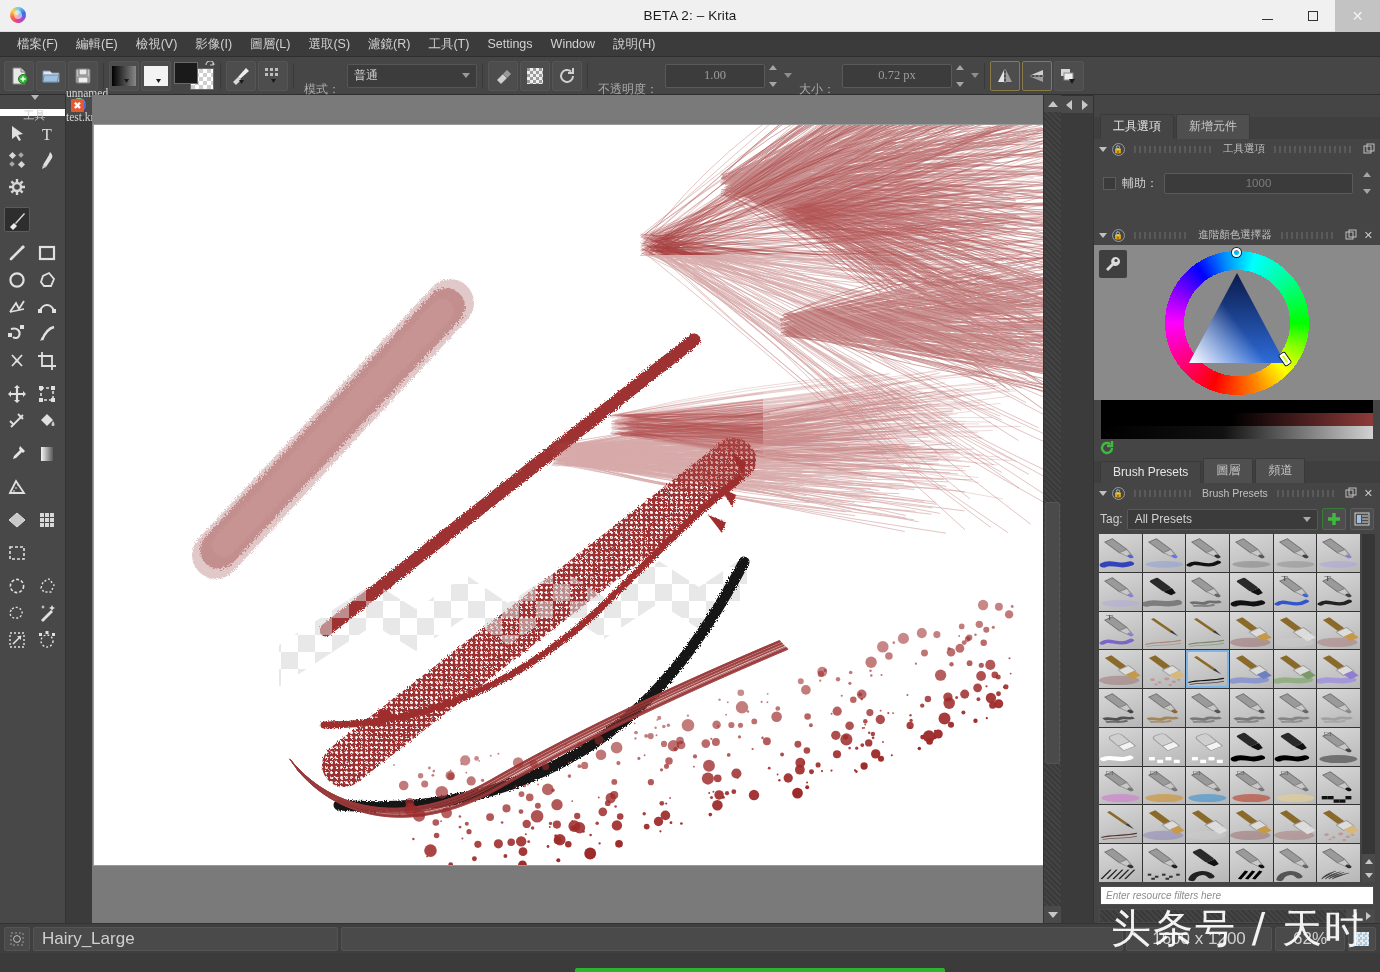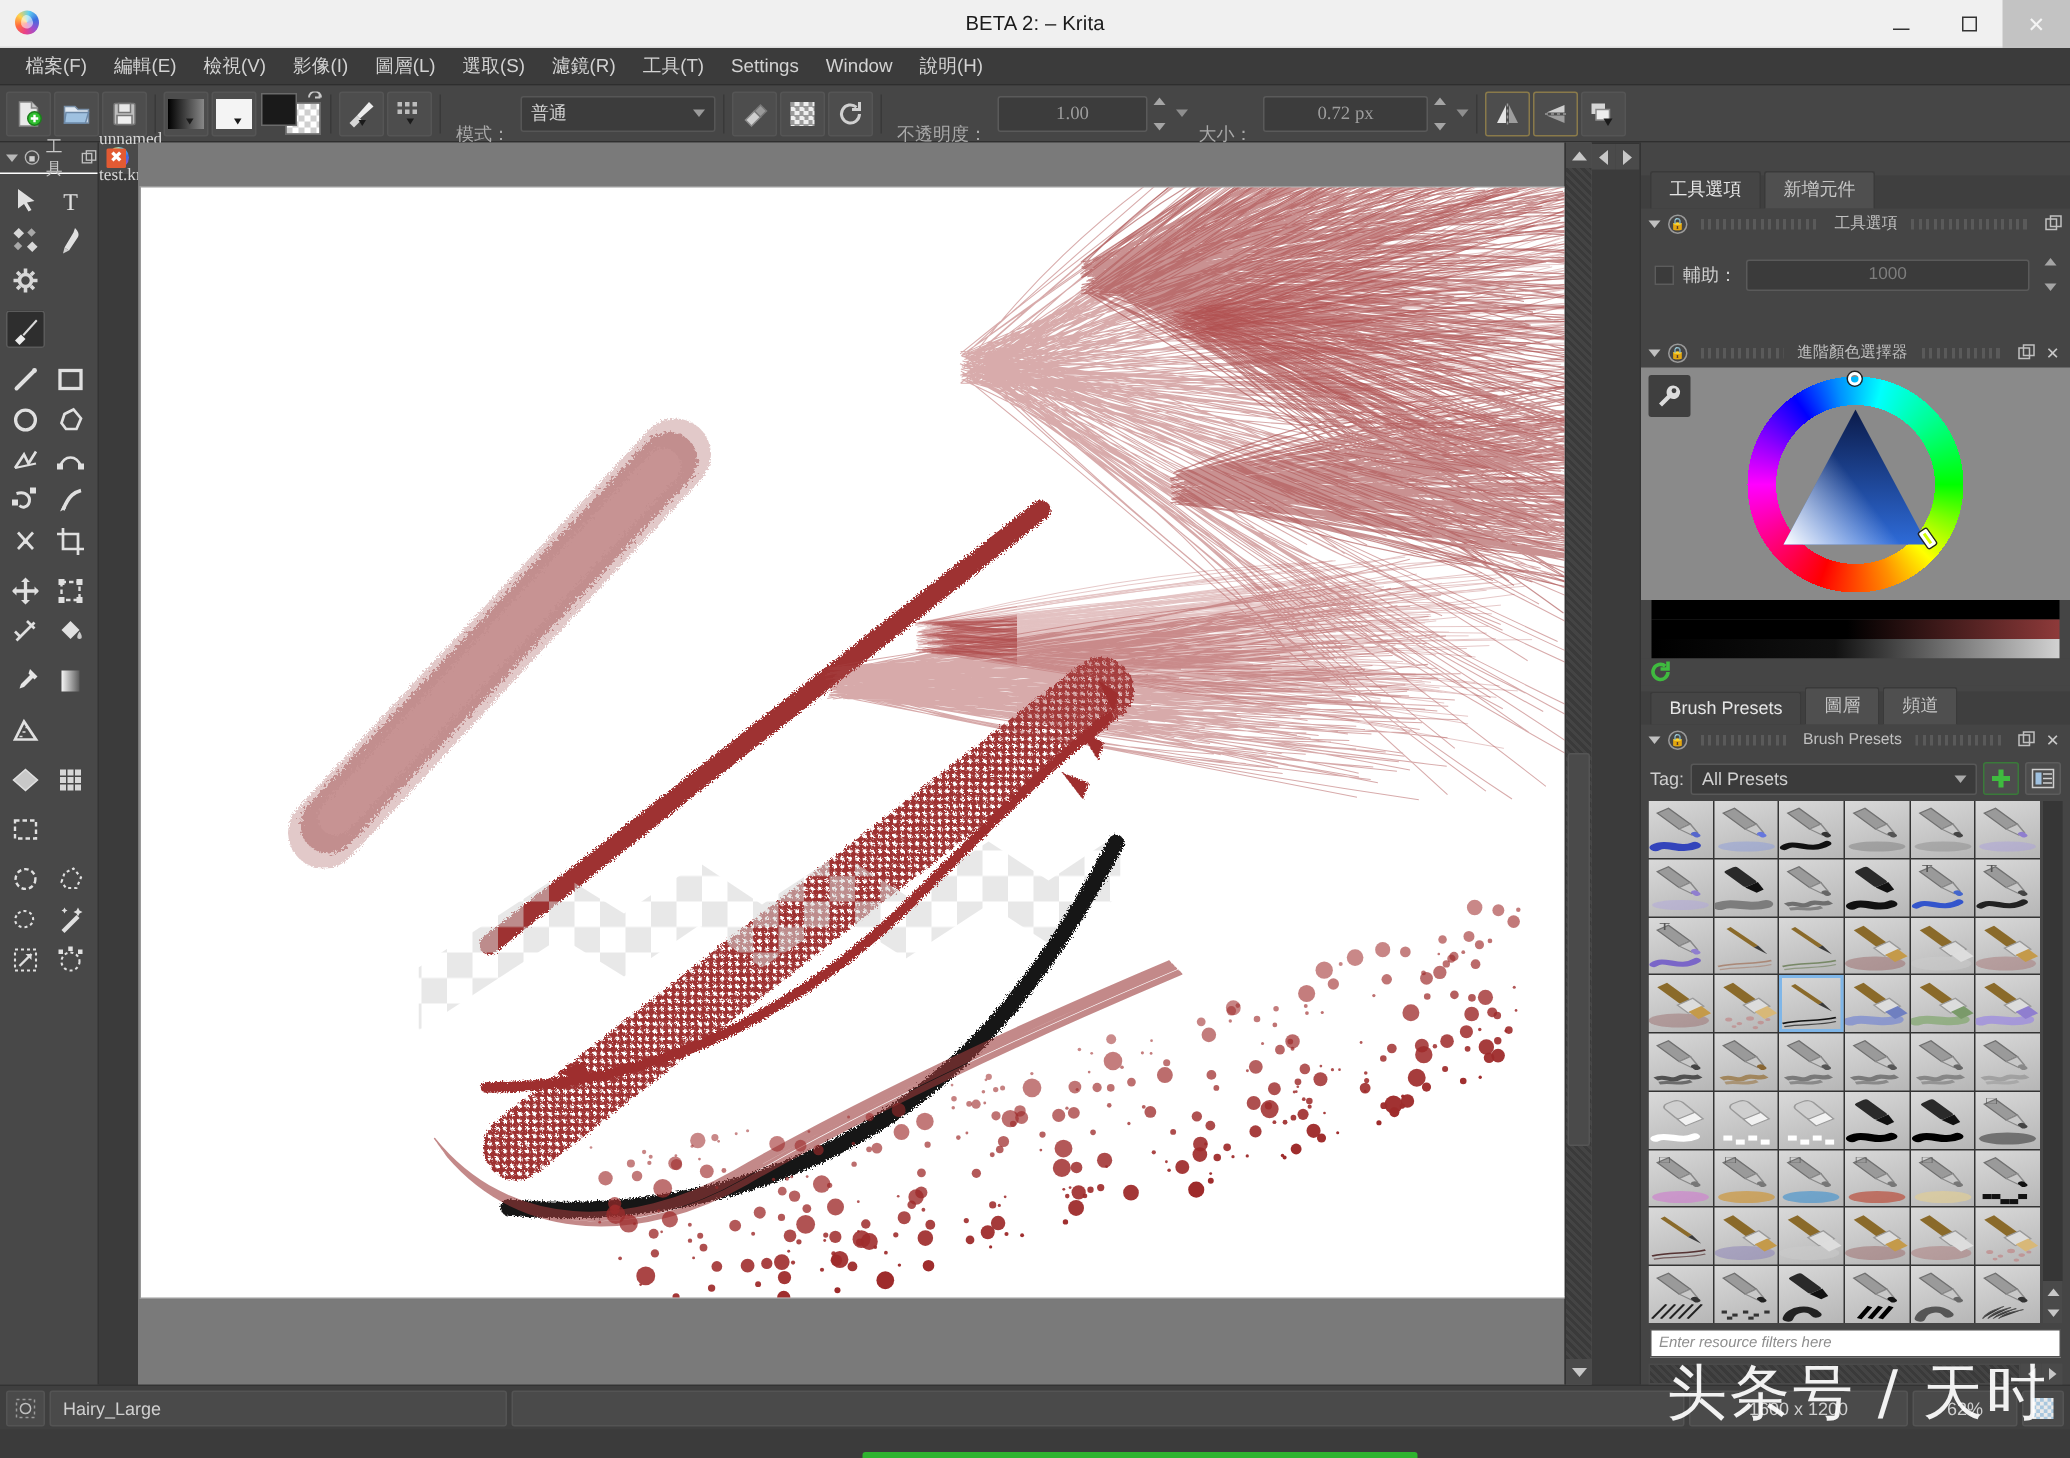--- a/index.html
+++ b/index.html
@@ -100,21 +100,22 @@
     background: repeating-conic-gradient(#ffffff 0 25%, #cfcfcf 0 50%) 0 0/8px 8px; }
   .fgbg .front { left: 0; top: 0; background: #1a1a1a; }
 
   
   #body { display: flex; height: 828px; }
 
   
   #toolbox { width: 66px; background: #484848; border-right: 1px solid #333; }
   #toolbox-header {
     height: 21px; display: flex; align-items: center; gap: 4px; padding-left: 4px;
-    border-bottom: 1px solid #ffffff;
+    border-bottom: 7px solid #ffffff;
+    flex-direction: column;
   }
   #toolbox-header .tri {
     width:0;height:0;border-left:4px solid transparent;border-right:4px solid transparent;
     border-top:5px solid #b8b8b8;
   }
   #toolbox-header .lbl { font-size: 11px; color: #c9c9c9; }
   #tool-grid { display: flex; flex-wrap: wrap; padding: 3px 2px; }
   .tool {
     width: 26px; height: 25px; display: flex; align-items: center; justify-content: center;
     margin: 1px 2px; border-radius: 2px;
@@ -276,21 +277,21 @@
     border: 1px solid #4a4a4a; }
   #dock-hscroll .dbtn { width: 14px; background: #4a4a4a; display: flex; align-items: center; justify-content: center; }
   #dock-hscroll .dbtn i { width:0;height:0;border-top:4px solid transparent;border-bottom:4px solid transparent; }
   #dock-hscroll .dbtn i.lf { border-right: 5px solid #c7c7c7; }
   #dock-hscroll .dbtn i.rt { border-left: 5px solid #c7c7c7; }
 
   
   #statusbar { height: 30px; background: #3f3f3f; display: flex; align-items: center;
     padding: 3px 4px; gap: 3px; border-top: 1px solid #333; }
   .sb-cell { height: 24px; background: #4a4a4a; border: 1px solid #545454; border-radius: 2px;
-    display: flex; align-items: center; padding: 0 8px; font-size: 12px; color: #d0d0d0; }
+    display: flex; align-items: center; padding: 0 8px; font-size: 17px; color: #d0d0d0; }
   #sb-sel-icon { width: 26px; justify-content: center; padding: 0; }
   #sb-brush { width: 305px; }
   #sb-color { width: 465px; }
   #sb-blank { flex: 1; }
   #sb-dims { width: 146px; justify-content: center; }
   #sb-zoom { width: 70px; justify-content: center; }
   #sb-pick { width: 28px; justify-content: center; padding: 0; }
   .checker-mini { width: 14px; height: 14px;
     background: repeating-conic-gradient(#eaeaea 0 25%, #a9c7de 0 50%) 0 0/5px 5px; }
 

